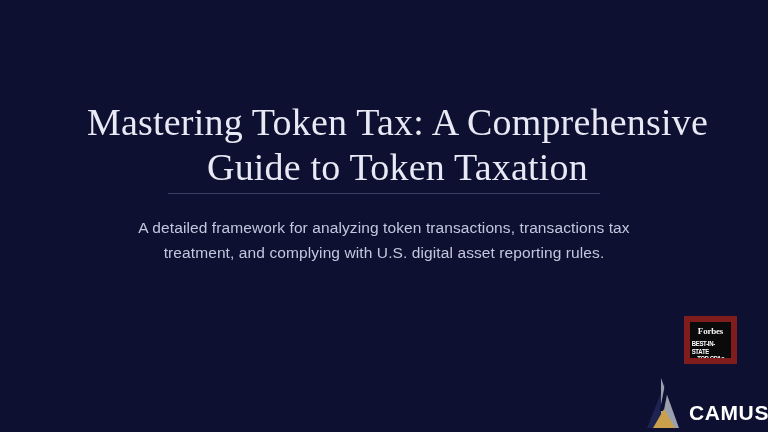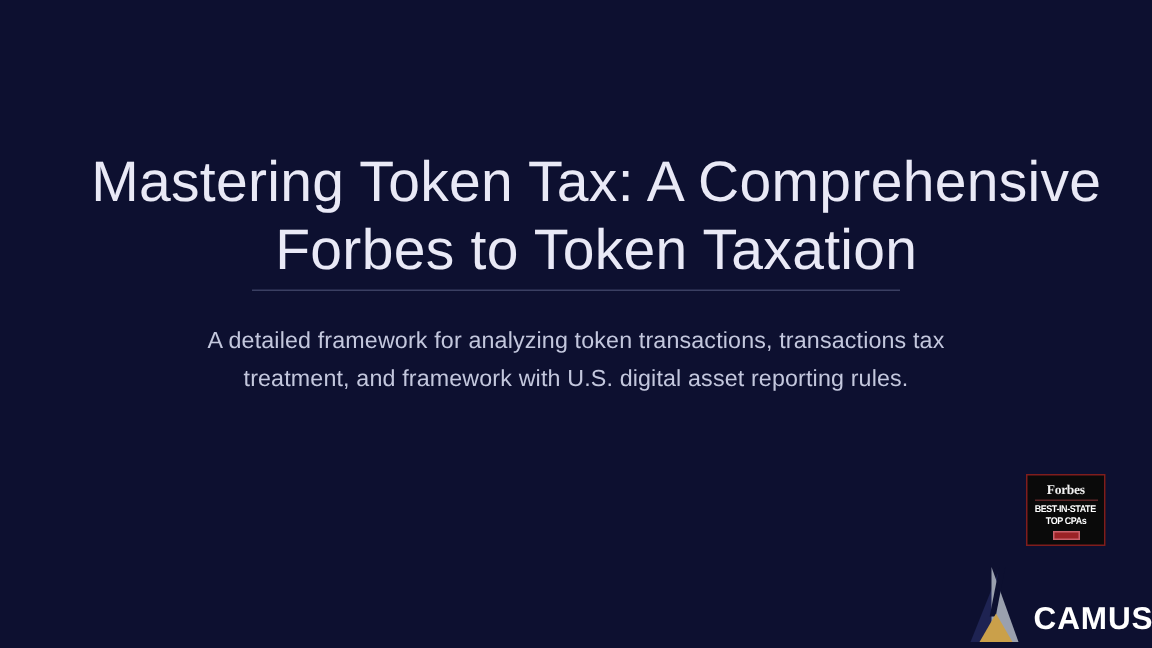--- a/index.html
+++ b/index.html
@@ -25,21 +25,21 @@
 
   
   #title-block {
     position: absolute;
     left: 0;
     top: 100px;
     width: 768px;
     text-align: center;
   }
   .title-line {
-    font-family: Liberation Sans, sans-serif;
+    font-family: Liberation Serif, serif;
     font-size: 38px;
     line-height: 45px;
     font-weight: 400;
     color: #e9e9f6;
     letter-spacing: 0.2px;
     white-space: nowrap;
     margin-left: 27px;
   }
 
   
@@ -71,21 +71,21 @@
   }
 
   
   #forbes-badge {
     position: absolute;
     left: 684px;
     top: 316px;
     width: 53px;
     height: 48px;
     background: #0a0a0a;
-    border: 1px solid #7f1d1d;
+    border: 6px solid #7f1d1d;
     box-sizing: border-box;
     display: flex;
     flex-direction: column;
     align-items: center;
     justify-content: flex-start;
     padding-top: 4px;
     overflow: hidden;
   }
   #forbes-wordmark {
     font-family: "Liberation Serif", "DejaVu Serif", serif;
@@ -182,28 +182,28 @@
     margin-bottom: 5px;
   }
 </style>
 </head>
 <body>
 
 <div id="slide">
 
   <div id="title-block">
     <div class="title-line">Mastering Token Tax: A Comprehensive</div>
-    <div class="title-line">Forbes to Token Taxation</div>
+    <div class="title-line">Guide to Token Taxation</div>
   </div>
 
   <div id="title-divider"></div>
 
   <div id="subtitle-block">
     <div class="subtitle-line">A detailed framework for analyzing token transactions, transactions tax</div>
-    <div class="subtitle-line">treatment, and framework with U.S. digital asset reporting rules.</div>
+    <div class="subtitle-line">treatment, and complying with U.S. digital asset reporting rules.</div>
   </div>
 
   <div id="forbes-badge">
     <div id="forbes-wordmark">Forbes</div>
     <div id="forbes-rule"></div>
     <div class="forbes-award-line">BEST-IN-STATE</div>
     <div class="forbes-award-line">TOP CPAs</div>
     <div id="forbes-year-pill"></div>
   </div>
 

